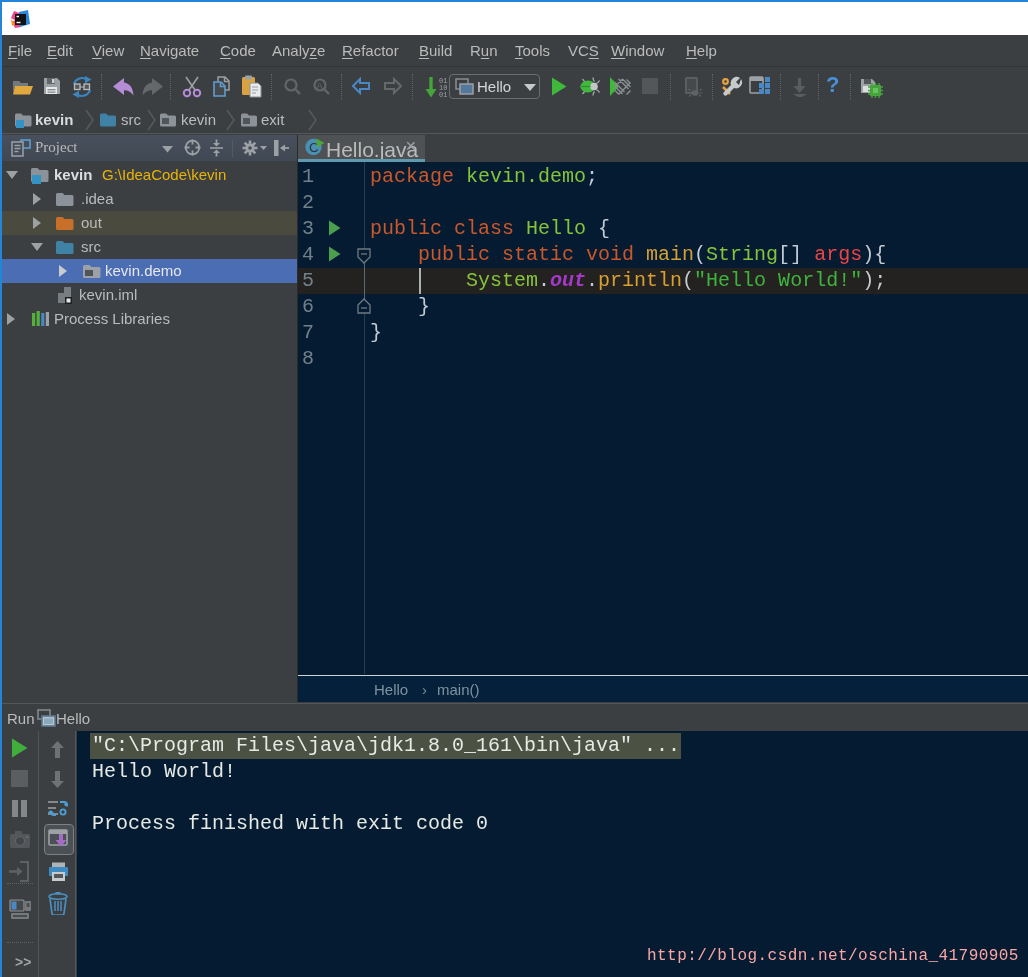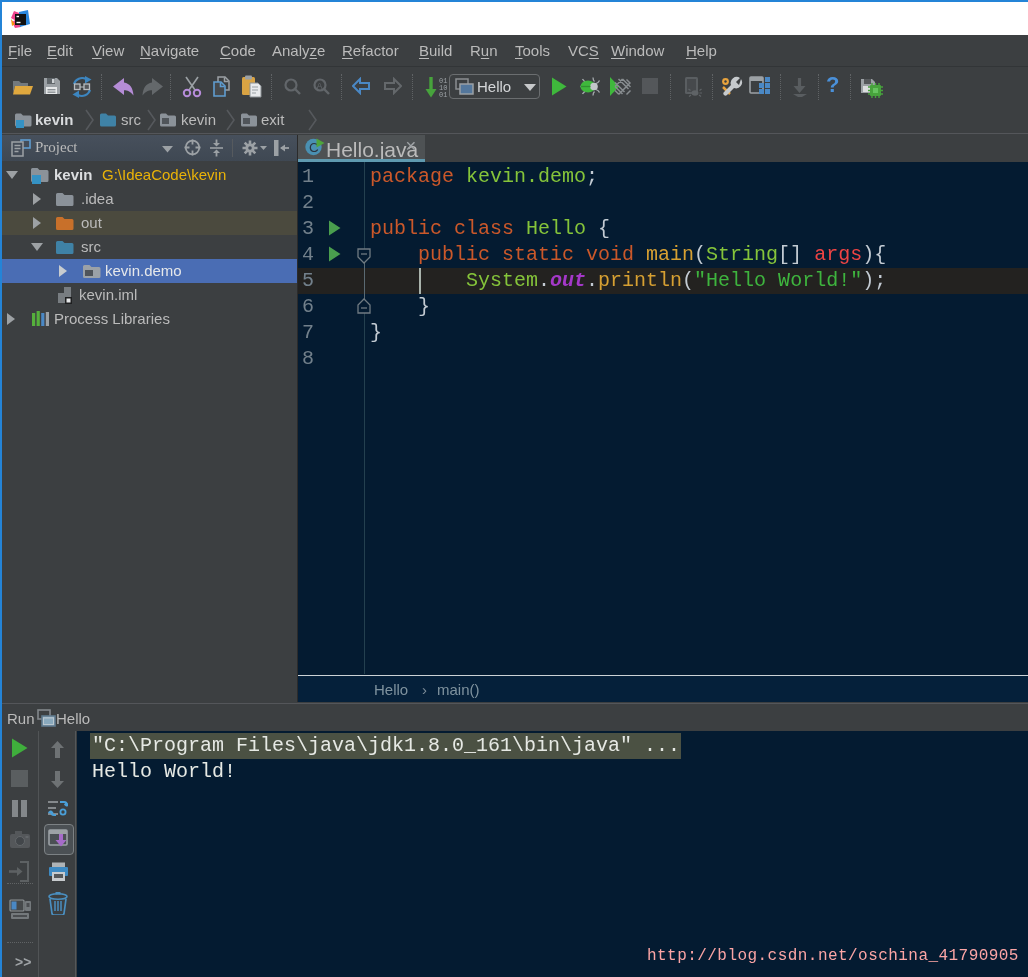--- a/index.html
+++ b/index.html
@@ -517,16 +517,17 @@
         <ellipse cx="10" cy="4.5" rx="9" ry="2.8" fill="none" stroke="#4a8fc0" stroke-width="1.6"></ellipse>
         <rect x="7.5" y="0" width="5" height="2.5" fill="#4a8fc0"></rect>
         <path d="M2,7 L4,21.5 a2,2 0 0 0 2,1.5 h8 a2,2 0 0 0 2,-1.5 L18,7" fill="none" stroke="#4a8fc0" stroke-width="1.7"></path>
         <path d="M7,9 v10 M10,9 v10 M13,9 v10" stroke="#4a8fc0" stroke-width="1.5"></path>
       </svg>
     </div>
     <div id="console">
       <div id="conhl"></div>
       <div class="con" style="top:2px">"C:\Program Files\java\jdk1.8.0_161\bin\java" ...</div>
       <div class="con" style="top:28px">Hello World!</div>
+      <div class="con" style="top:80px">Process finished with exit code 0</div>
       <div id="watermark">http://blog.csdn.net/oschina_41790905</div>
     </div>
   </div>
 </div>
 
 </body></html>

